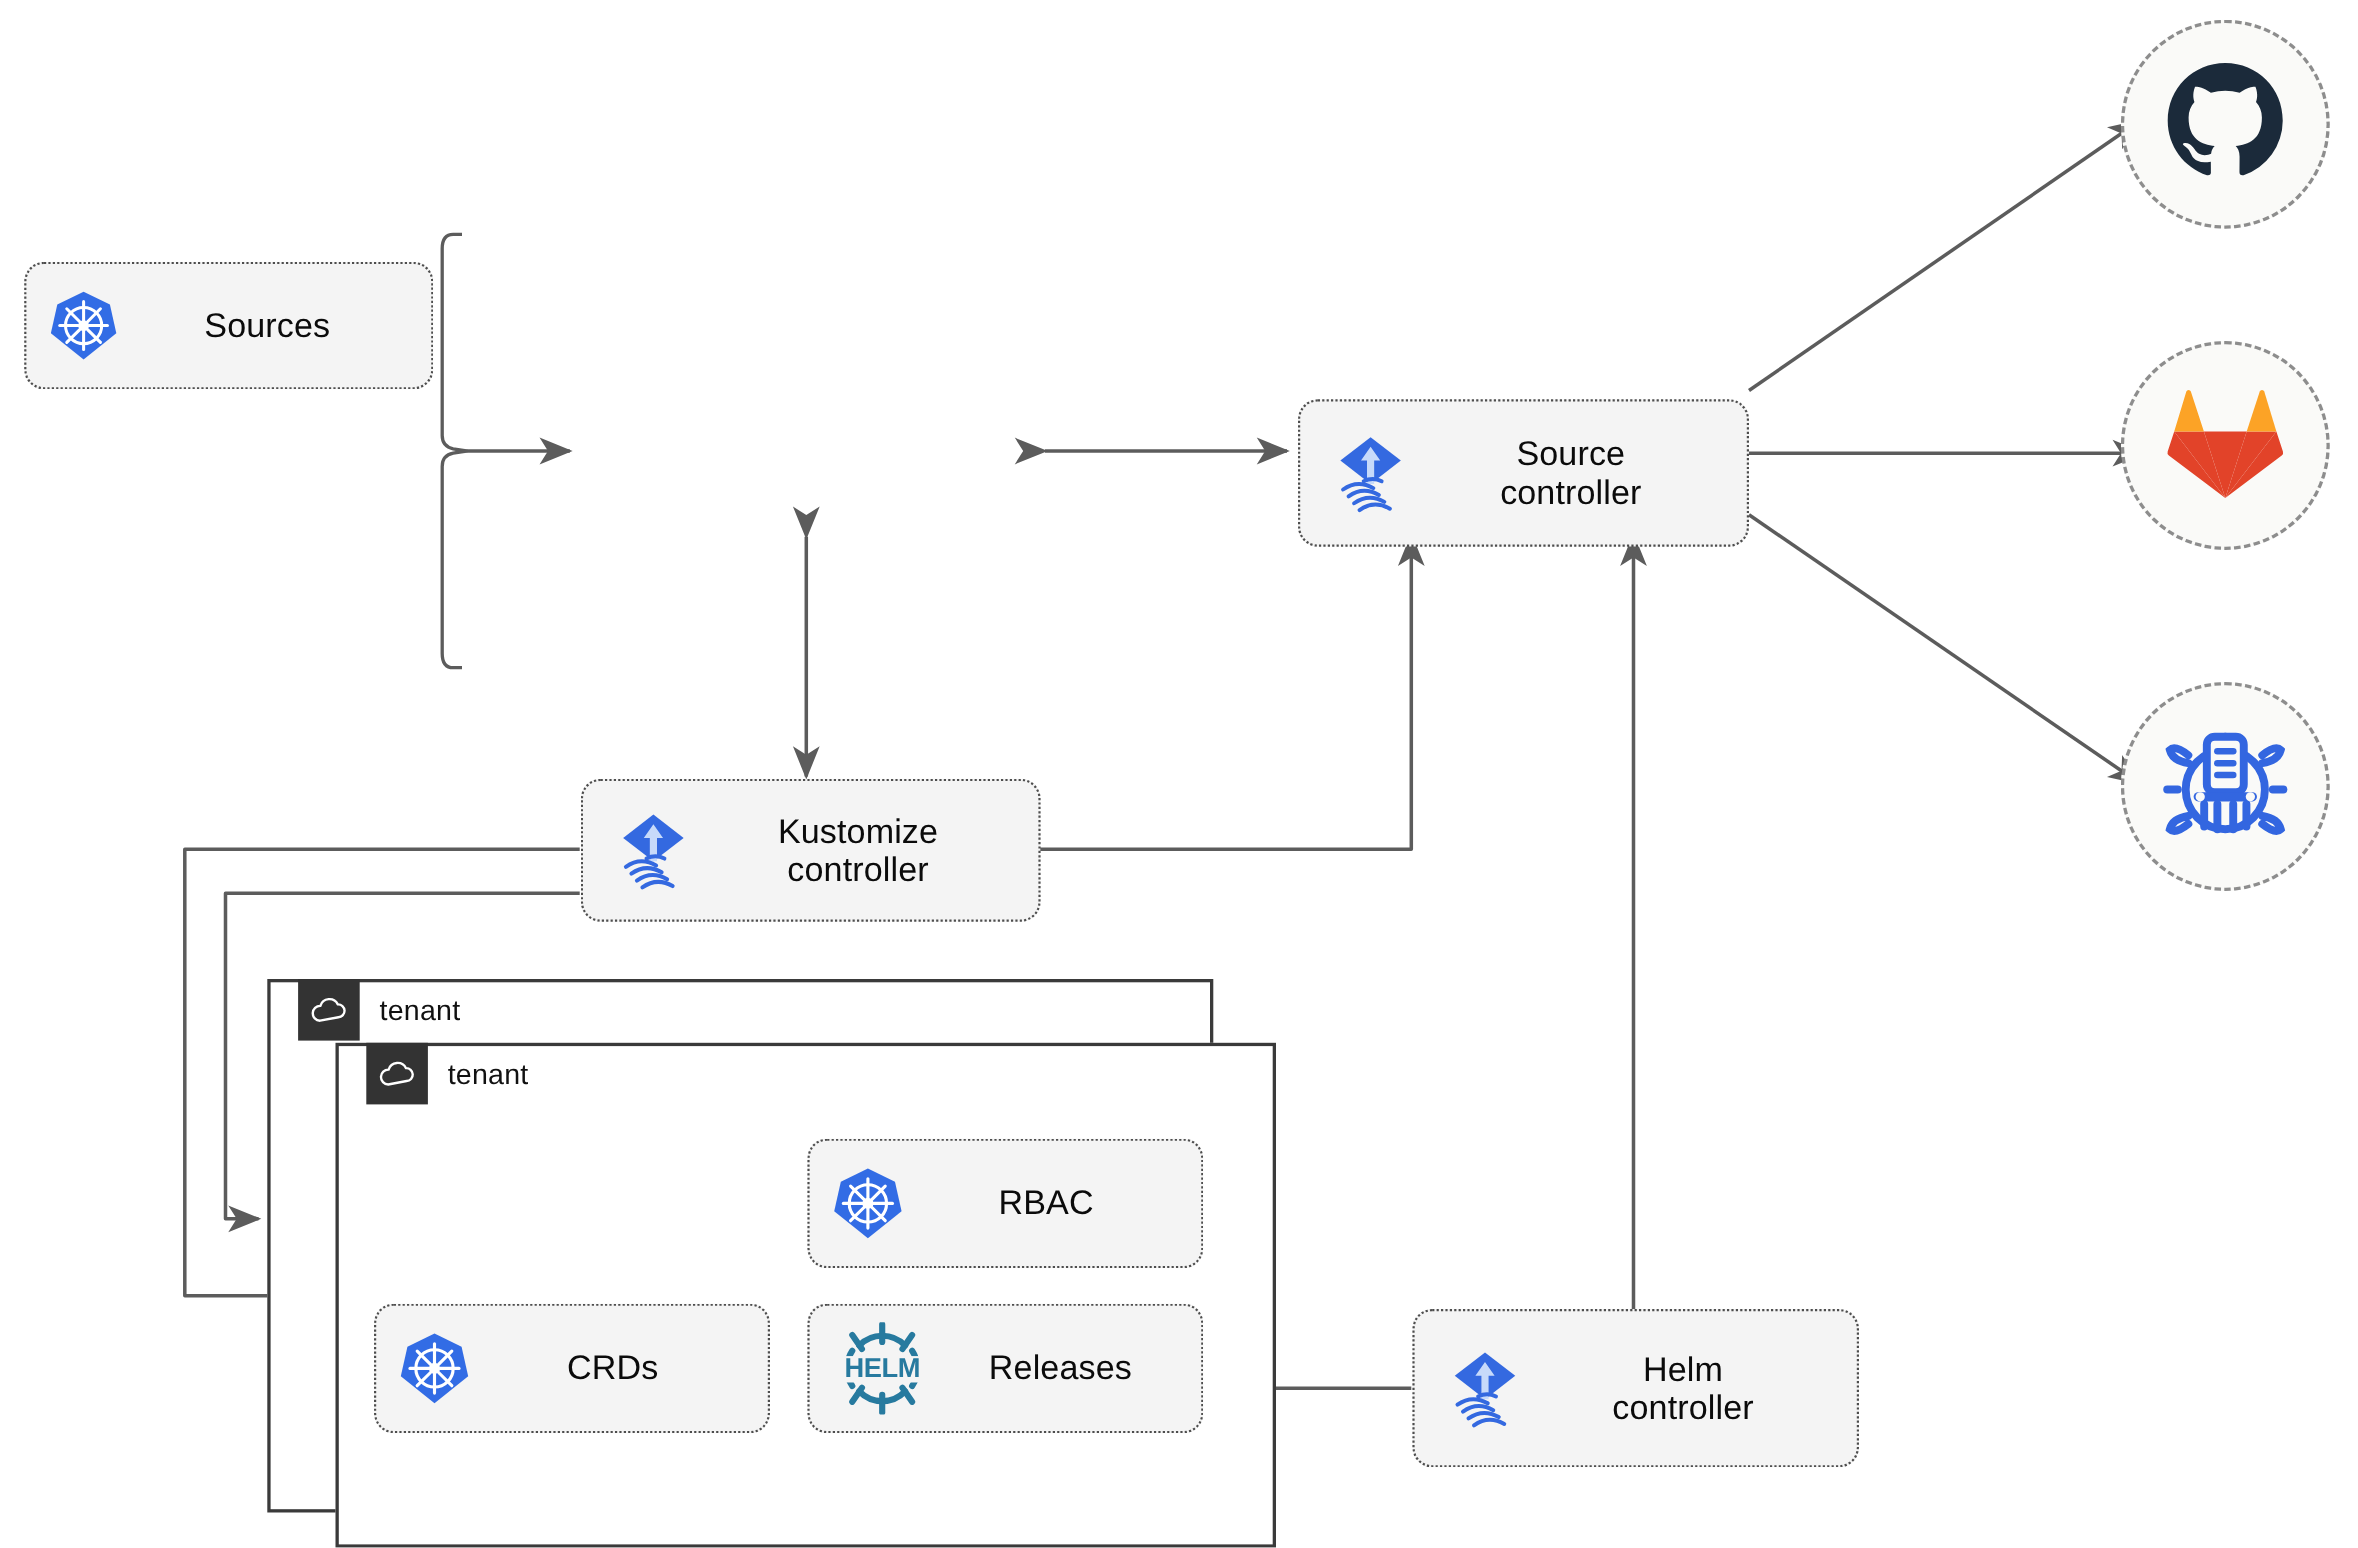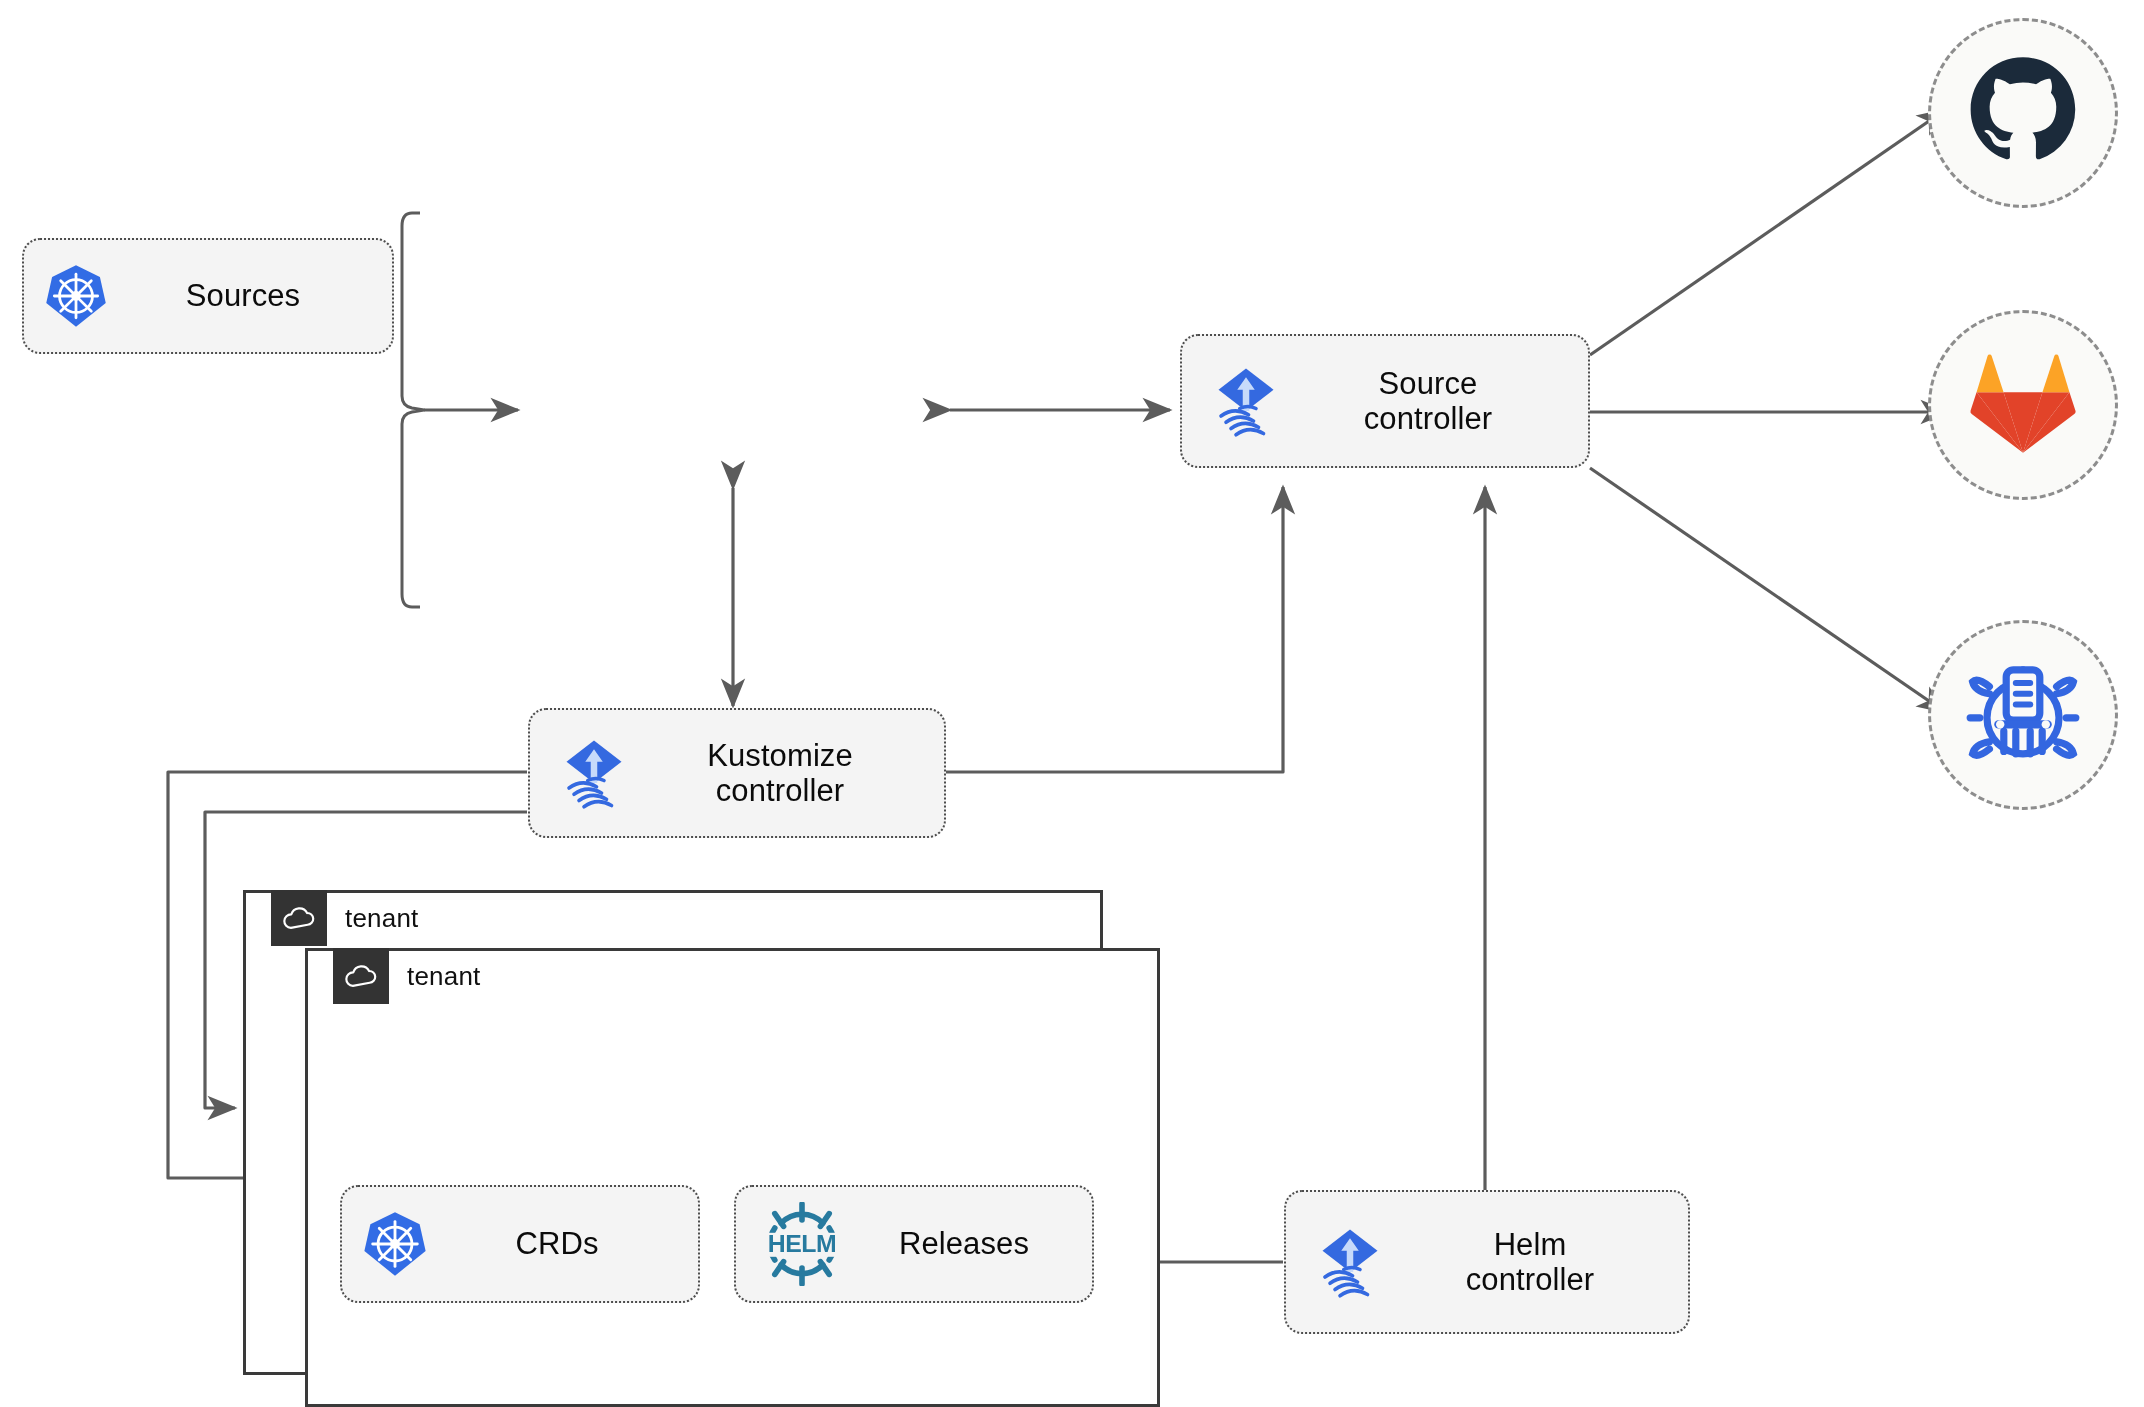--- a/index.html
+++ b/index.html
@@ -153,21 +153,21 @@
           <line x1="46.4" y1="17.6" x2="35.4" y2="28.7"></line>
           <line x1="28.7" y1="35.4" x2="17.6" y2="46.4"></line>
         </g>
       </svg>
     </span>
     <span class="lbl">Sources</span>
   </div>
 
 
 
-  <div class="card" style="left:1180px; top:334px; width:410px; height:134px; padding:0 18px 0 24px;">
+  <div class="card" style="left:1180px; top:363px; width:410px; height:134px; padding:0 18px 0 24px;">
     <span class="ic">
       <svg width="80" height="80" viewBox="0 0 64 64" xmlns="http://www.w3.org/2000/svg">
         <polygon points="32,6 54,23 32,40 10,23" fill="#3469E0"></polygon>
         <path d="M32,13 L39,23 L34.6,23 L34.6,40 L29.4,40 L29.4,23 L25,23 Z" fill="#C7DAFA"></path>
         <g stroke="#3469E0" stroke-width="2.9" stroke-linecap="round" fill="none">
           <path d="M12,44 C19,39 27,39 34,43"></path>
           <path d="M16,49 C23,44 31,44 38,48"></path>
           <path d="M20,54 C27,49 35,49 42,53"></path>
           <path d="M24,59 C31,54 39,54 46,58"></path>
           <path d="M27,38 C31,36 36,36 40,38"></path>
@@ -289,39 +289,59 @@
       <span class="tenant-chip">
         <svg width="36" height="26" viewBox="0 0 40 28" xmlns="http://www.w3.org/2000/svg">
           <path d="M11,25 a7.5,7.5 0 0 1 0.4,-15 a9.5,9.5 0 0 1 17.6,-1.5 a6.5,6.5 0 0 1 0.6,13 Z" fill="none" stroke="#ffffff" stroke-width="2.4" stroke-linejoin="round"></path>
         </svg>
       </span>
       <span class="tenant-name">tenant</span>
     </div>
   </div>
 
 
-
-  <div class="card" style="left:340px; top:1185px; width:360px; height:118px; padding:0 14px 0 18px;">
+  <div class="card" style="left:734px; top:1035px; width:360px; height:118px; padding:0 14px 0 18px;">
     <span class="ic">
       <svg width="70" height="70" viewBox="0 0 64 64" xmlns="http://www.w3.org/2000/svg">
         <polygon points="32,3 54.5,14 60,38.5 32,61 4,38.5 9.5,14" fill="#326CE5"></polygon>
         <g fill="none" stroke="#ffffff" stroke-width="2.6" stroke-linecap="round">
           <circle cx="32" cy="32" r="15.5"></circle>
           <circle cx="32" cy="32" r="4.6" fill="#ffffff" stroke="none"></circle>
           <line x1="32" y1="11.5" x2="32" y2="27.6"></line>
           <line x1="32" y1="36.6" x2="32" y2="52.5"></line>
           <line x1="11.6" y1="32" x2="27.5" y2="32"></line>
           <line x1="36.6" y1="32" x2="52.4" y2="32"></line>
           <line x1="17.6" y1="17.6" x2="28.7" y2="28.7"></line>
           <line x1="35.4" y1="35.4" x2="46.4" y2="46.4"></line>
           <line x1="46.4" y1="17.6" x2="35.4" y2="28.7"></line>
           <line x1="28.7" y1="35.4" x2="17.6" y2="46.4"></line>
         </g>
       </svg>
     </span>
+    <span class="lbl">RBAC</span>
+  </div>
+
+  <div class="card" style="left:340px; top:1185px; width:360px; height:118px; padding:0 14px 0 18px;">
+    <span class="ic">
+      <svg width="70" height="70" viewBox="0 0 64 64" xmlns="http://www.w3.org/2000/svg">
+        <polygon points="32,3 54.5,14 60,38.5 32,61 4,38.5 9.5,14" fill="#326CE5"></polygon>
+        <g fill="none" stroke="#ffffff" stroke-width="2.6" stroke-linecap="round">
+          <circle cx="32" cy="32" r="15.5"></circle>
+          <circle cx="32" cy="32" r="4.6" fill="#ffffff" stroke="none"></circle>
+          <line x1="32" y1="11.5" x2="32" y2="27.6"></line>
+          <line x1="32" y1="36.6" x2="32" y2="52.5"></line>
+          <line x1="11.6" y1="32" x2="27.5" y2="32"></line>
+          <line x1="36.6" y1="32" x2="52.4" y2="32"></line>
+          <line x1="17.6" y1="17.6" x2="28.7" y2="28.7"></line>
+          <line x1="35.4" y1="35.4" x2="46.4" y2="46.4"></line>
+          <line x1="46.4" y1="17.6" x2="35.4" y2="28.7"></line>
+          <line x1="28.7" y1="35.4" x2="17.6" y2="46.4"></line>
+        </g>
+      </svg>
+    </span>
     <span class="lbl">CRDs</span>
   </div>
 
   <div class="card" style="left:734px; top:1185px; width:360px; height:118px; padding:0 14px 0 18px;">
     <span class="ic">
       <svg width="96" height="84" viewBox="0 0 120 104" xmlns="http://www.w3.org/2000/svg">
         <g stroke="#277A9F" stroke-width="7" fill="none" stroke-linecap="round">
           <path d="M26,72 A36,36 0 0 1 26,32"></path>
           <path d="M94,32 A36,36 0 0 1 94,72"></path>
           <path d="M34,26 A36,36 0 0 1 86,26"></path>

